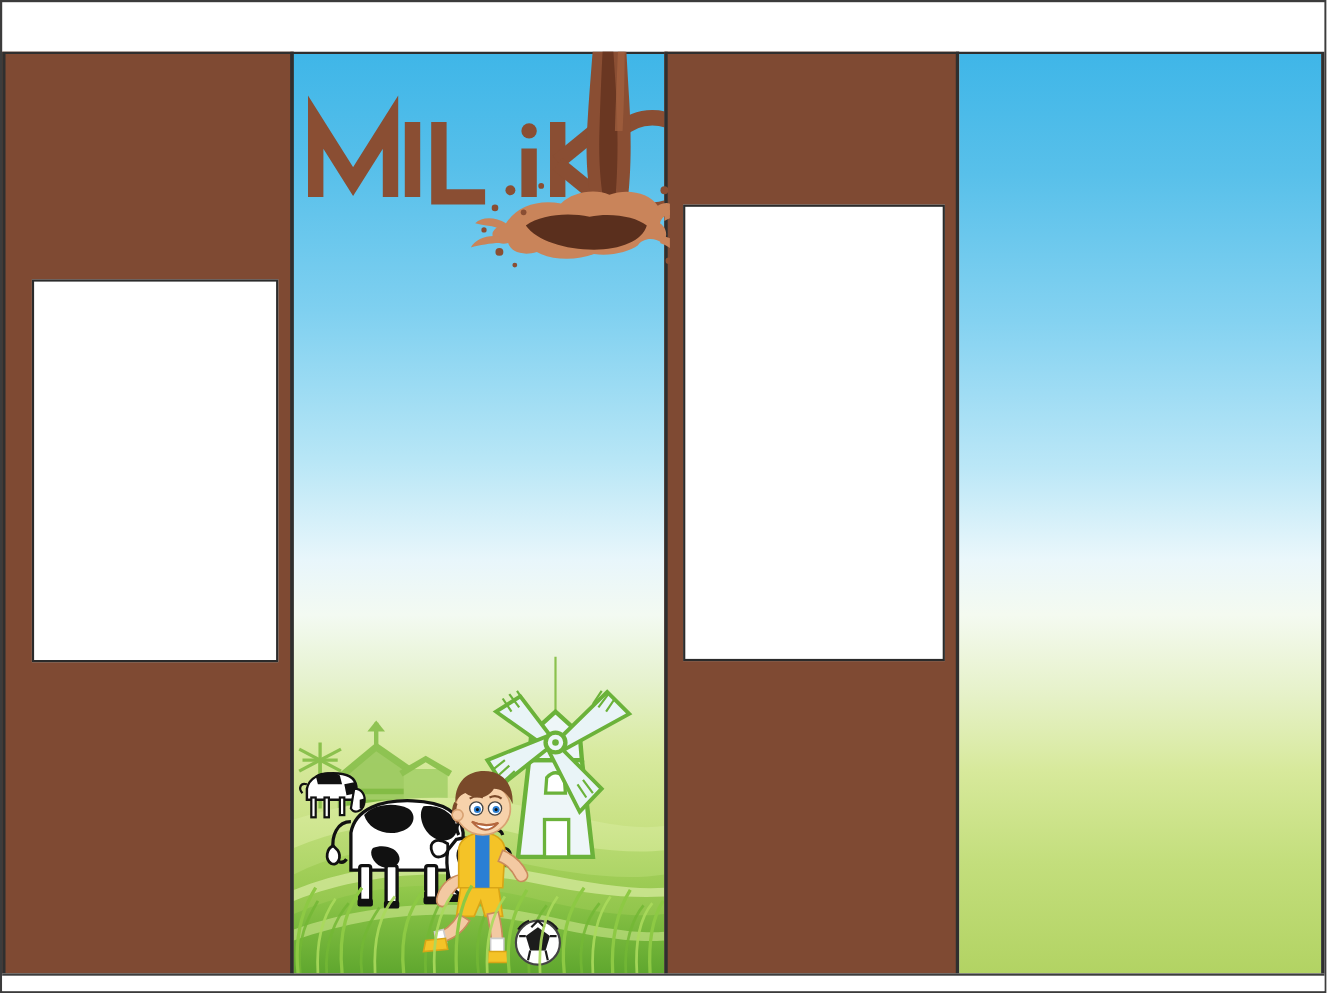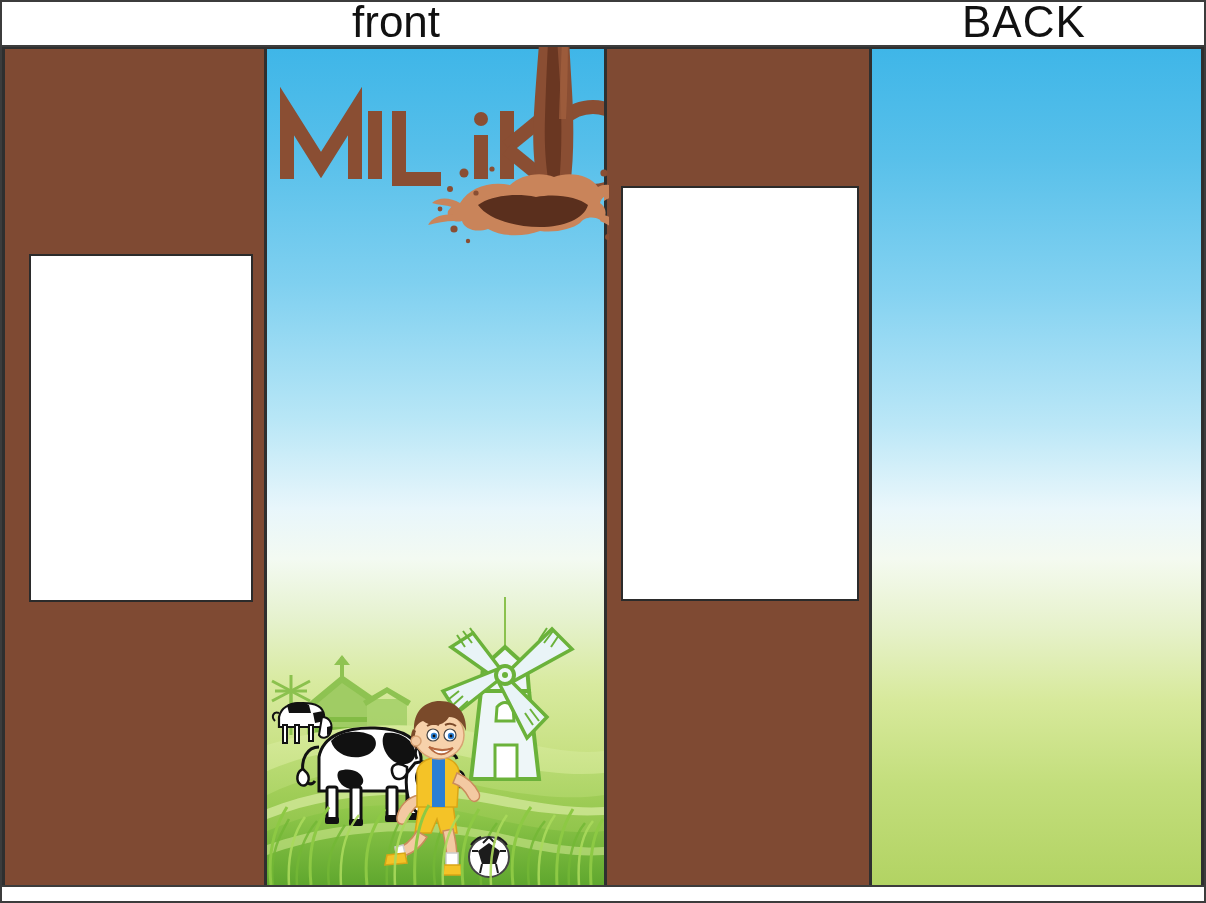--- a/index.html
+++ b/index.html
@@ -165,24 +165,20 @@
     border-top: 2px solid #3c3c3c;
     box-sizing: border-box;
     z-index: 5;
   }
 </style>
 </head>
 <body>
 
 <div id="dieline">
 
-  <div class="header-band">
-    <div class="hdr-label hdr-front">front</div>
-    <div class="hdr-label hdr-back">BACK</div>
-  </div>
 
   <div class="panels">
 
     <div class="panel panel-side" id="panel-left-side">
       <div class="placeholder-box" id="placeholder-left"></div>
     </div>
 
     <div class="panel panel-face" id="panel-front">
 
       <div class="scene-bg"></div>

